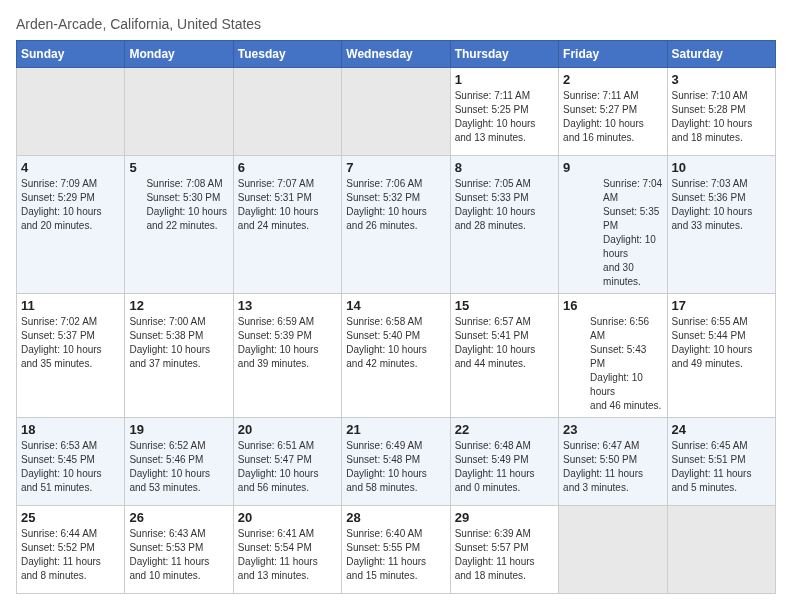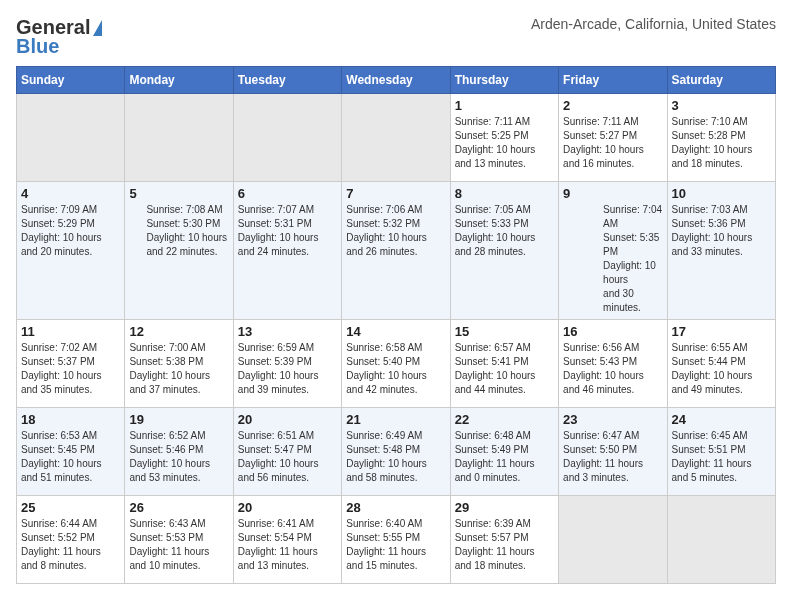--- a/index.html
+++ b/index.html
@@ -72,27 +72,20 @@
       line-height: 1.4;
     }
     .empty-cell {
       background-color: #e8e8e8 !important;
     }
   </style>
 </head>
 <body>
 
 <div class="header-section">
-  <div class="logo">
-    <div style="display:flex;align-items:center;">
-      <span style="font-size:20px;font-weight:bold;color:#333;">General</span>
-      <span style="display:inline-block;width:0;height:0;border-left:9px solid transparent;border-right:0px solid transparent;border-bottom:16px solid #3a7abf;margin-left:3px;"></span>
-    </div>
-    <span style="font-size:20px;font-weight:bold;color:#3a7abf;margin-top:-4px;">Blue</span>
-  </div>
   <div class="title-section">
     <div class="subtitle">Arden-Arcade, California, United States</div>
   </div>
 </div>
 
 <table>
   <thead>
     <tr id="days-header">
         <th>Sunday</th>
         <th>Monday</th>
@@ -213,21 +206,21 @@
         </td>
         <td>
           <span class="day-number">15</span>
           <div class="day-info" style="white-space: pre-line;">Sunrise: 6:57 AM
 Sunset: 5:41 PM
 Daylight: 10 hours
 and 44 minutes.</div>
         </td>
         <td>
           <span class="day-number">16</span>
-          <div class="day-info" style="white-space: pre-line;">Sunrise: 6:56 AM
+          <div class="day-info" style="white-space: pre-line; margin-left: 27px;">Sunrise: 6:56 AM
 Sunset: 5:43 PM
 Daylight: 10 hours
 and 46 minutes.</div>
         </td>
         <td>
           <span class="day-number">17</span>
           <div class="day-info" style="white-space: pre-line;">Sunrise: 6:55 AM
 Sunset: 5:44 PM
 Daylight: 10 hours
 and 49 minutes.</div>

